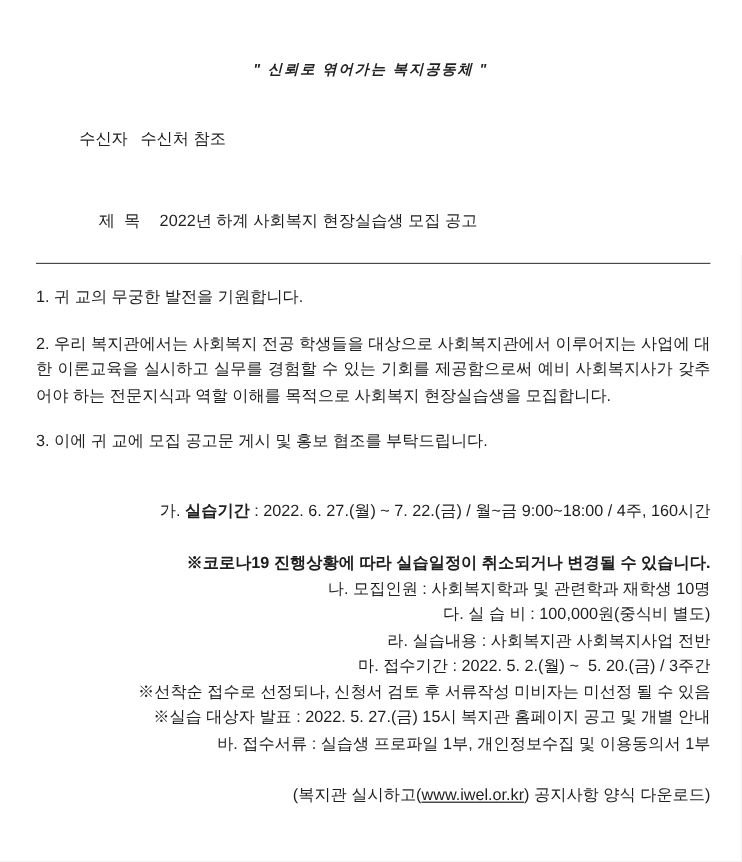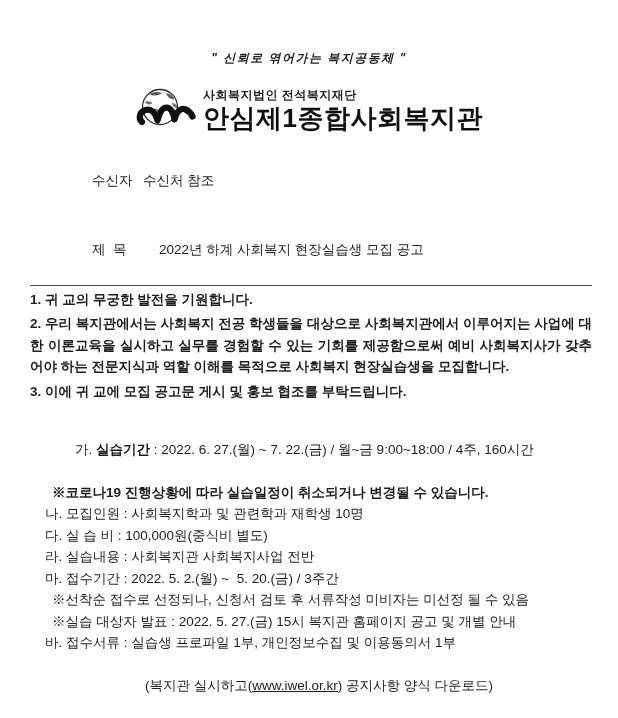--- a/index.html
+++ b/index.html
@@ -49,67 +49,52 @@
     line-height: 1.1;
   }
   
   .content {
     padding: 0 26px 0 30px;
     font-size: 13.5px;
     line-height: 21.5px;
     color: #1e1e1e;
   }
   .meta { margin-top: 16px; }
-  .meta-row { white-space: pre-wrap; margin-left: 32px; }
+  .meta-row { white-space: pre-wrap; margin-left: 6px; }
   .meta-label { display: inline-block; width: 51px; }
   .subject-row { margin-top: 4px; }
-  .subject-label { width: 67px; white-space: pre; }
+  .subject-label { width: 67px; white-space: pre; text-align: center; }
   .rule {
     border: none;
     border-top: 1.6px solid #4a4a4a;
     margin: 3px 0 0 0;
     width: 562px;
   }
-  .para { margin-top: 3px; white-space: pre-wrap; font-weight: bold; }
+  .para { margin-top: 17px; white-space: pre-wrap; }
   .para.justify { text-align: justify; white-space: normal; }
   .details { margin-top: 15px; }
-  .line { white-space: pre-wrap; }
+  .line { white-space: pre-wrap; text-align: right; }
   .indent-item { margin-left: 15px; }
   .indent-note { margin-left: 22px; }
   .indent-cont { margin-left: 85px; }
   .bold { font-weight: bold; }
   .link {
     text-decoration: underline;
     color: #1e1e1e;
     cursor: pointer;
     margin-top: 40px;
   }
 </style>
 </head>
 <body>
 
 <div class="page">
 
   <div class="slogan">" 신뢰로 엮어가는 복지공동체 "</div>
 
-  <div class="logo-block">
-    <svg class="logo-mark" viewBox="0 0 62 45" xmlns="http://www.w3.org/2000/svg" aria-hidden="true">
-      <circle cx="25" cy="20" r="17.5" fill="#ffffff" stroke="#2b2b2b" stroke-width="1.3"></circle>
-      <path d="M14 7 q7 -3.5 13 -1 q-6 4.5 -13 1z" fill="#3a3a3a" opacity="0.85"></path>
-      <path d="M31 6 q6.5 1 8.5 6.5 q-6.5 0 -8.5 -6.5z" fill="#3a3a3a" opacity="0.8"></path>
-      <path d="M9.5 15 q4.5 -2 8 1 q-3.5 3.5 -8 -1z" fill="#3a3a3a" opacity="0.7"></path>
-      <path d="M37 16 q4.5 0 5.5 4.5 q-4.5 1 -5.5 -4.5z" fill="#3a3a3a" opacity="0.7"></path>
-      <path d="M17 22 q5 -1.5 8 2 q-5 2.5 -8 -2z" fill="#3a3a3a" opacity="0.6"></path>
-      <path d="M7 35 C3 31 4.5 25 10.5 23 C16.5 21 20.5 26.5 22.5 33.5 C24.5 25.5 27.5 20.5 31.5 20.5 C35.5 20.5 38.5 25.5 39.5 32.5 C41.5 24.5 45.5 20.5 50.5 22.5 C53.5 23.7 56 26.5 57.5 29.5" fill="none" stroke="#101010" stroke-width="6.2" stroke-linecap="round" stroke-linejoin="round"></path>
-    </svg>
-    <div class="logo-text">
-      <div class="logo-foundation">사회복지법인 전석복지재단</div>
-      <div class="logo-center">안심제1종합사회복지관</div>
-    </div>
-  </div>
 
   <div class="content">
 
     <div class="meta">
       <div class="meta-row">
         <span class="meta-label">수신자</span><span>수신처 참조</span>
       </div>
       <div class="meta-row subject-row">
         <span class="meta-label subject-label">제  목</span><span>2022년 하계 사회복지 현장실습생 모집 공고</span>
       </div>

